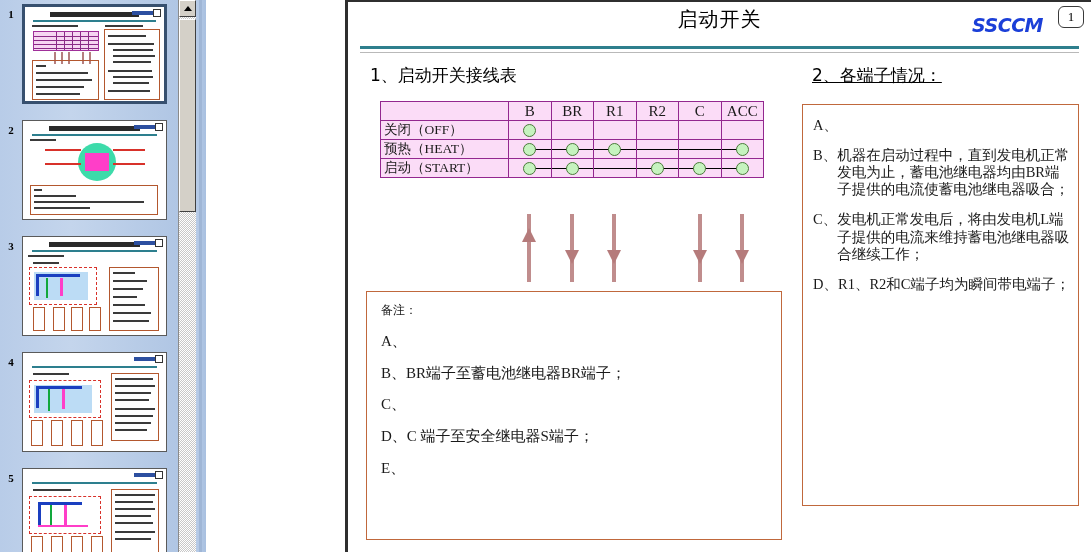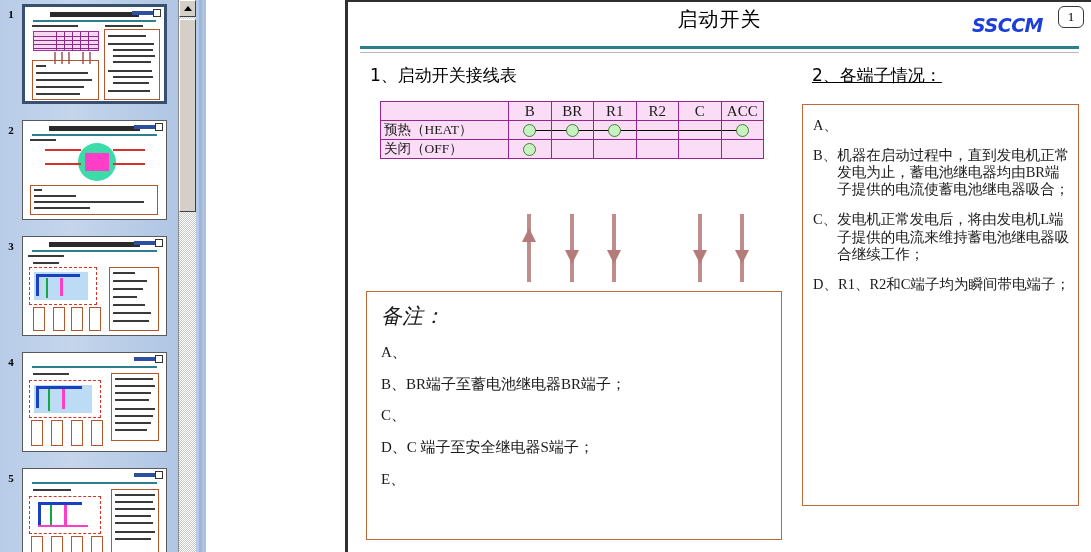--- a/index.html
+++ b/index.html
@@ -186,23 +186,22 @@
   .note-box {
     position: absolute;
     border: 1.5px solid #c0683c;
     background: #ffffff;
     font-family: "Liberation Serif", serif;
   }
   #notes-left { left: 18px; top: 289px; width: 416px; height: 249px; }
   #notes-right { left: 454px; top: 102px; width: 277px; height: 402px; }
 
   .note-head {
-    font-size: 21px; color: #1a1a1a;
+    font-size: 12px; color: #1a1a1a;
     padding: 10px 0 0 14px;
-    font-style: italic;
   }
   .note-item {
     display: flex; font-size: 15px; color: #1a1a1a;
     padding: 0 8px 0 14px; margin-top: 14px; line-height: 1.18;
   }
   #notes-right .note-item { font-size: 14.5px; margin-top: 13px; padding-left: 10px; padding-right:6px; }
   #notes-right .note-item:first-child { margin-top: 12px; }
   .note-key { flex: 0 0 auto; white-space: nowrap; }
   .note-txt { flex: 1 1 auto; }
 </style>
@@ -415,58 +414,84 @@
           <th class="colh">BR</th>
           <th class="colh">R1</th>
           <th class="colh">R2</th>
           <th class="colh">C</th>
           <th class="colh">ACC</th>
         </tr>
       </thead>
       <tbody>
 
         <tr>
-          <td class="rowlab">预热（HEAT）</td>
-          <td>
-              <span class="wire half-r"></span>
-              <span class="dot"></span>
-            </td>
-          <td>
-              <span class="wire full"></span>
-              <span class="dot"></span>
-            </td>
-          <td>
-              <span class="wire full"></span>
-              <span class="dot"></span>
-            </td>
-          <td>
-              <span class="wire full"></span>
-            </td>
-          <td>
-              <span class="wire full"></span>
-            </td>
-          <td>
-              <span class="wire half-l"></span>
-              <span class="dot"></span>
-            </td>
-        </tr>
-
-        <tr>
           <td class="rowlab">关闭（OFF）</td>
           <td>
               <span class="dot"></span>
             </td>
           <td></td>
           <td></td>
           <td></td>
           <td></td>
           <td></td>
         </tr>
 
-
+        <tr>
+          <td class="rowlab">预热（HEAT）</td>
+          <td>
+              <span class="wire half-r"></span>
+              <span class="dot"></span>
+            </td>
+          <td>
+              <span class="wire full"></span>
+              <span class="dot"></span>
+            </td>
+          <td>
+              <span class="wire full"></span>
+              <span class="dot"></span>
+            </td>
+          <td>
+              <span class="wire full"></span>
+            </td>
+          <td>
+              <span class="wire full"></span>
+            </td>
+          <td>
+              <span class="wire half-l"></span>
+              <span class="dot"></span>
+            </td>
+        </tr>
+
+
+        <tr>
+          <td class="rowlab">启动（START）</td>
+          <td>
+              <span class="wire half-r"></span>
+              <span class="dot"></span>
+            </td>
+          <td>
+              <span class="wire full"></span>
+              <span class="dot"></span>
+            </td>
+          <td>
+              <span class="wire full"></span>
+            </td>
+          <td>
+              <span class="wire full"></span>
+              <span class="dot"></span>
+            </td>
+          <td>
+              <span class="wire full"></span>
+              <span class="dot"></span>
+            </td>
+          <td>
+              <span class="wire half-l"></span>
+              <span class="dot"></span>
+            </td>
+        </tr>
       </tbody>
     </table>
 
     <div id="arrow-layer">
       <div class="arr up" style="left:147px;">
           <span class="head"></span>
         </div>
       <div class="arr down" style="left:190px;">
           <span class="head"></span>
         </div>

